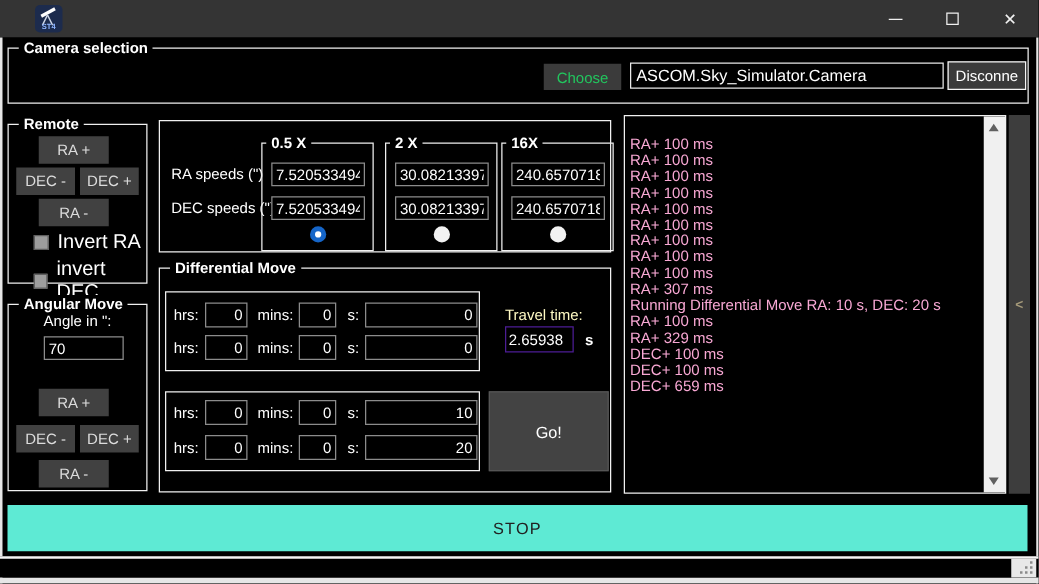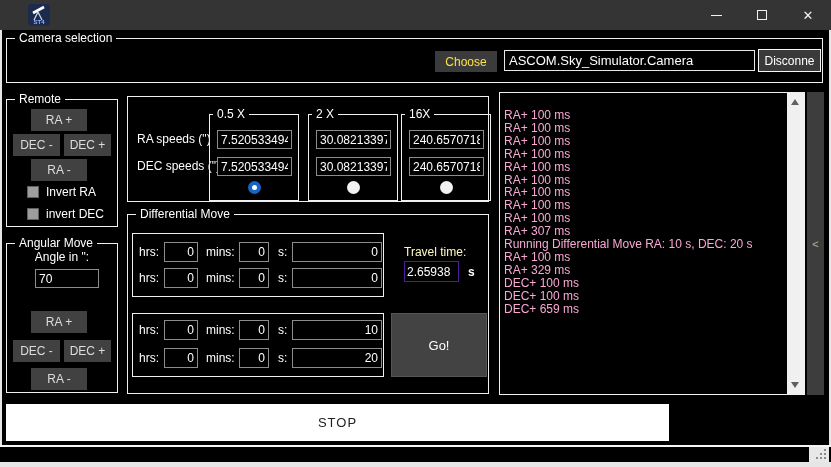--- a/index.html
+++ b/index.html
@@ -22,45 +22,45 @@
 
   
   .client { position:absolute; top:30px; left:0; width:831px; height:437px; background:#000; }
   .edge-left  { position:absolute; left:0; top:0; width:2px; height:437px; background:#e6e6e6; }
   .edge-right { position:absolute; right:0; top:0; width:2px; height:437px; background:#e6e6e6; }
   .edge-bottom{ position:absolute; left:0; bottom:0; width:831px; height:5px; background:#e6e6e6; }
 
   
   .group { position:absolute; border:1px solid #f0f0f0; background:#000; }
   .gtitle { position:absolute; top:-8px; left:8px; background:#000; padding:0 4px;
-            color:#fff; font-size:12px; white-space:nowrap; line-height:14px; }
+            color:#fff; font-size:12px; white-space:nowrap; line-height:14px;font-weight:bold; }
 
   .camera-group   { left:6px;   top:8px;   width:817px; height:45px; }
   .remote-group   { left:6px;   top:69px;  width:112px; height:128px; }
   .angular-group  { left:6px;   top:213px; width:112px; height:150px; }
   .sideral-group  { left:127px; top:66px;  width:362px; height:106px; }
   .diff-group     { left:127px; top:184px; width:362px; height:180px; }
 
   
   .btn { position:absolute; background:#414141; color:#dcdcdc; border:none; font-size:12px;
          font-family:"Liberation Sans", sans-serif; cursor:default; }
-  .btn-choose { left:428px; top:12px; width:62px; height:21px; color:#fde047; background:#3b3b3b; }
+  .btn-choose { left:428px; top:12px; width:62px; height:21px; color:#22c55e; background:#3b3b3b; }
   .camera-input { position:absolute; left:497px; top:11px; width:251px; height:21px; background:#000;
                   color:#fff; border:1px solid #e8e8e8; font-size:13px; padding:0 4px;
                   font-family:"Liberation Sans", sans-serif; }
   .btn-disconnect { left:751px; top:10px; width:63px; height:23px; background:#3a3a3a; color:#fff;
                     border:1px solid #f5f5f5; }
 
   .pad-btn { width:56px; height:22px; left:24px; }
   .pad-btn.half-l { width:47px; left:6px; }
   .pad-btn.half-r { width:47px; left:57px; }
 
   .cb-row { position:absolute; left:20px; display:flex; align-items:center; }
   .checkbox { width:12px; height:12px; background:#9d9d9d; border:1px solid #5f5f5f; margin-right:7px; }
-  .cb-label { color:#fff; font-size:12px; }
+  .cb-label { color:#fff; font-size:16px; }
 
   .angle-label { position:absolute; left:0; top:6px; width:100%; text-align:center;
                  color:#fff; font-size:12px; }
   .angle-input { position:absolute; left:28px; top:25px; width:64px; height:19px; background:#000;
                  color:#fff; border:1px solid #8c8c8c; text-align:left; font-size:12px; padding:0 3px;
                  font-family:"Liberation Sans", sans-serif; }
 
   
   .speed-row-label { position:absolute; left:9px; color:#fff; font-size:12px; }
   .speed-group { position:absolute; top:17px; width:90px; height:87px; border:1px solid #f0f0f0; }
@@ -100,21 +100,21 @@
   .scrollbar { position:absolute; right:0; top:0; width:17px; height:301px; background:#f0f0f0; }
   .sb-arrow { position:absolute; left:4px; width:0; height:0;
               border-left:4.5px solid transparent; border-right:4.5px solid transparent; }
   .sb-up   { top:6px; border-bottom:6px solid #606060; }
   .sb-down { bottom:6px; border-top:6px solid #606060; }
   .splitter { position:absolute; left:807px; top:62px; width:17px; height:303px; background:#3d3d3d;
               display:flex; align-items:center; justify-content:center; }
   .splitter span { color:#a59a7a; font-size:11px; font-weight:bold; }
 
   
-  .stop-btn { position:absolute; left:6px; top:374px; width:663px; height:37px; background:#ffffff;
+  .stop-btn { position:absolute; left:6px; top:374px; width:816px; height:37px; background:#5eead4;
               color:#212121; font-size:13px; border:none; letter-spacing:1px;
               font-family:"Liberation Sans", sans-serif; }
   .statusbar { position:absolute; left:0; top:415px; width:831px; height:17px; background:#000;
                border-top:2px solid #f5f5f5; }
   .grip { position:absolute; right:2px; top:0; width:20px; height:15px; background:#e8e8e8; }
   .grip::before { content:""; position:absolute; width:2px; height:2px; background:#8a8a8a;
                   bottom:3px; right:3px;
                   box-shadow:-4px 0 #8a8a8a, -8px 0 #8a8a8a, 0 -4px #8a8a8a, -4px -4px #8a8a8a, 0 -8px #8a8a8a; }
 </style>
 </head>

